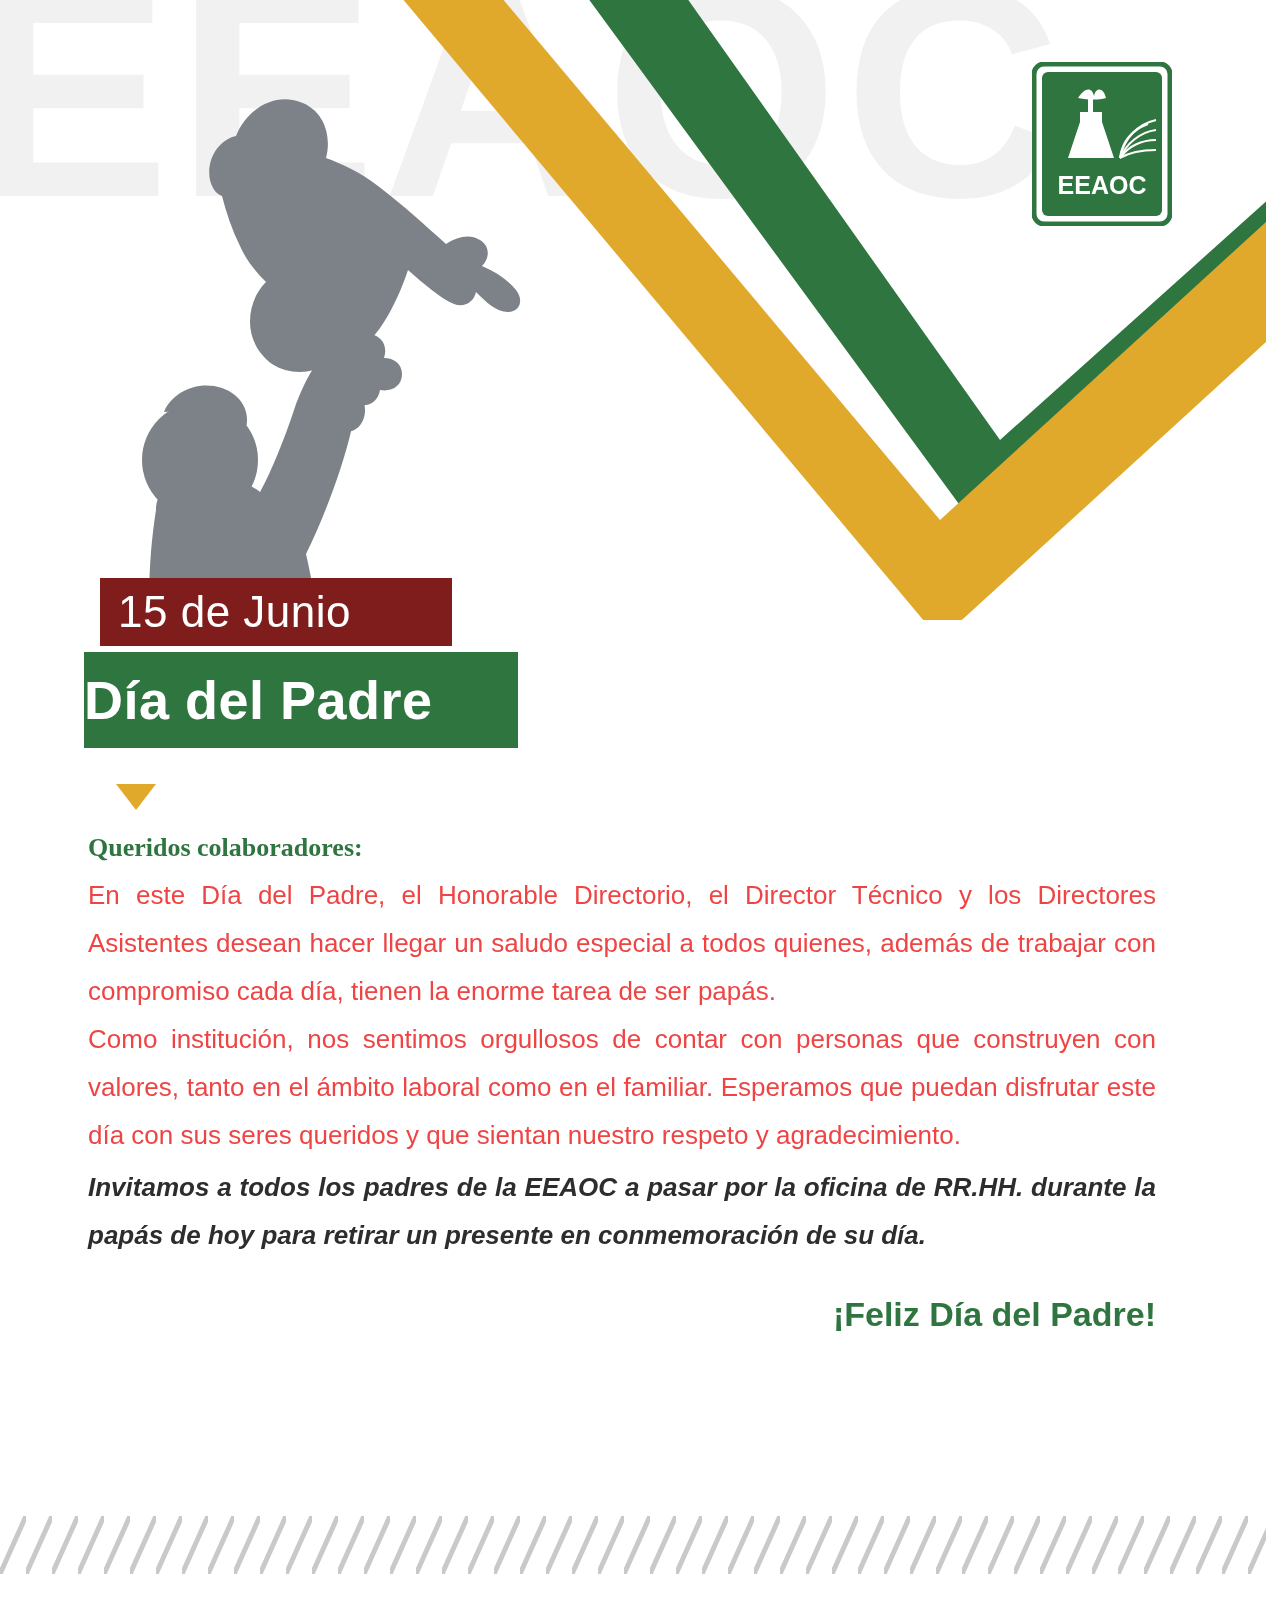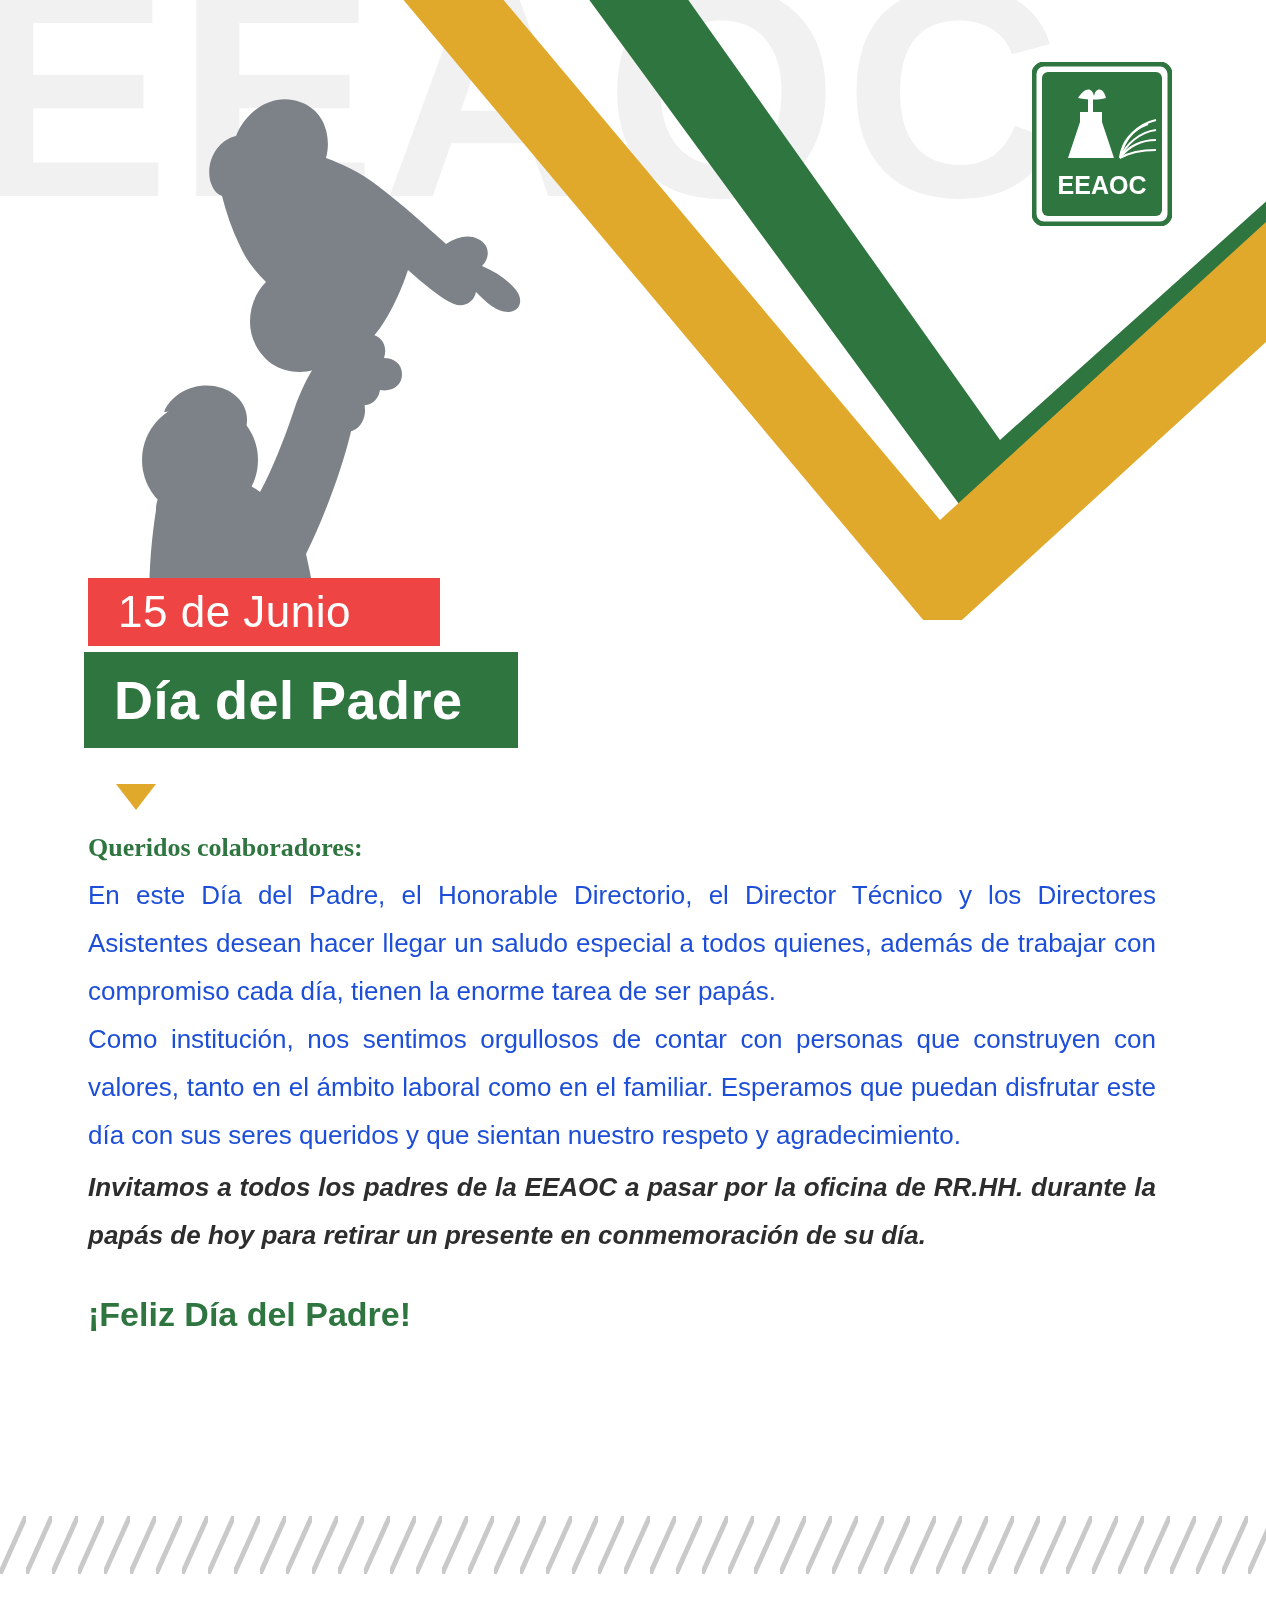--- a/index.html
+++ b/index.html
@@ -57,43 +57,42 @@
     top: 62px;
     left: 1032px;
     width: 140px;
     height: 164px;
   }
 
   
   .banner-date {
     position: absolute;
     top: 578px;
-    left: 88px;
+    left: 100px;
     width: 352px;
     height: 68px;
-    background: #ef4444;
+    background: #7f1d1d;
     color: #ffffff;
     font-size: 44px;
     line-height: 68px;
-    padding-left: 30px;
+    padding-left: 18px;
     box-sizing: border-box;
     letter-spacing: 0.5px;
   }
   .banner-title {
     position: absolute;
     top: 652px;
     left: 84px;
     width: 434px;
     height: 96px;
     background: #2f7540;
     color: #ffffff;
     font-size: 54px;
     font-weight: bold;
     line-height: 96px;
-    padding-left: 30px;
     box-sizing: border-box;
     letter-spacing: 0.5px;
   }
   .triangle {
     position: absolute;
     top: 784px;
     left: 116px;
     width: 0;
     height: 0;
     border-left: 20px solid transparent;
@@ -109,21 +108,21 @@
     width: 1068px;
   }
   .salutation {
     color: #2f7540;
     font-size: 26px;
     font-weight: bold;
     margin: 0 0 8px 0;
     font-family: Liberation Serif, serif;
   }
   .para {
-    color: #1d4ed8;
+    color: #ef4444;
     font-size: 26px;
     line-height: 48px;
     margin: 0;
     text-align: justify;
   }
   .para + .para {
     margin-top: 0;
   }
   .para-bold {
     color: #2d2d2d;
@@ -131,21 +130,21 @@
     line-height: 48px;
     font-weight: bold;
     font-style: italic;
     text-align: justify;
     margin: 4px 0 0 0;
   }
   .closing {
     color: #2f7540;
     font-size: 34px;
     font-weight: bold;
-    text-align: left;
+    text-align: right;
     margin-top: 36px;
   }
 
   
   .footer-hatch {
     position: absolute;
     left: 0;
     bottom: 26px;
     width: 1266px;
     height: 58px;

